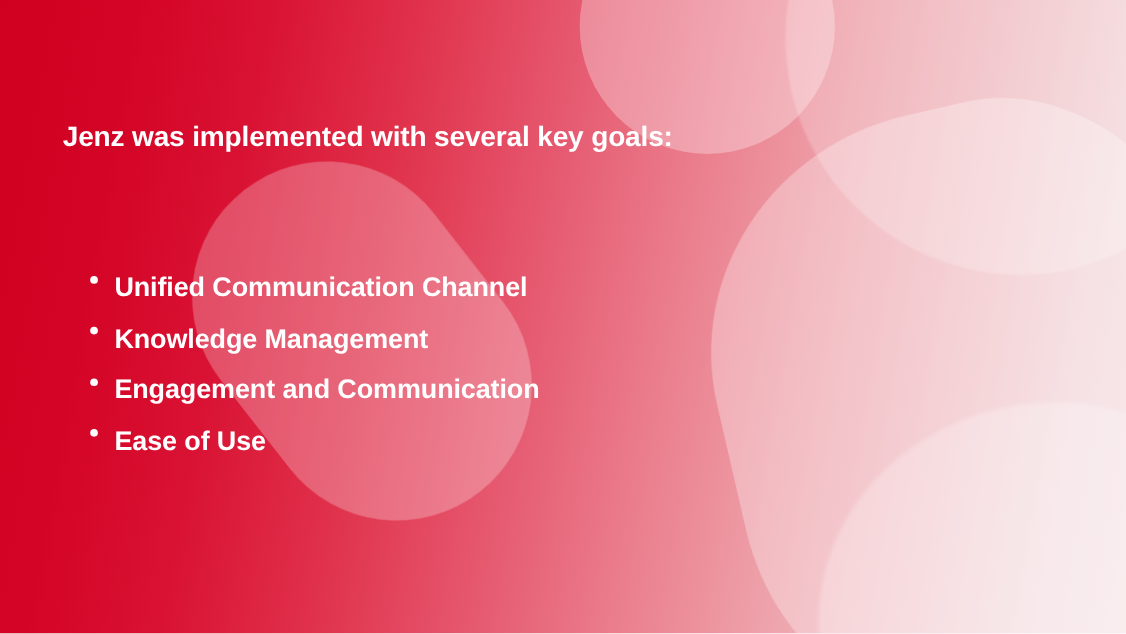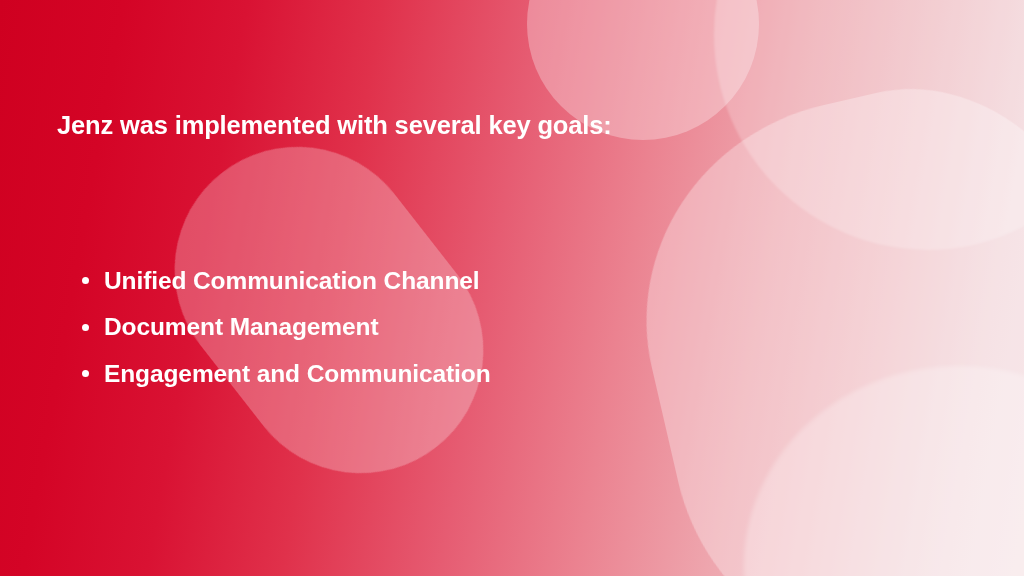--- a/index.html
+++ b/index.html
@@ -120,21 +120,21 @@
     left: 78px;
     top: 248px;
     margin: 0;
     padding: 0;
     list-style: none;
   }
 
   .bullet-item {
     position: relative;
     display: flex;
-    align-items: flex-end;
+    align-items: flex-start;
     height: 46.5px;
     color: #ffffff;
     font-size: 24.5px;
     font-weight: 600;
     letter-spacing: -0.1px;
     white-space: nowrap;
   }
 
   .bullet-marker {
     display: inline-block;
@@ -181,25 +181,29 @@
     <ul class="bullet-list">
 
       <li class="bullet-item">
         <span class="bullet-marker"></span>
         <span class="bullet-text">Unified Communication Channel</span>
       </li>
 
 
       <li class="bullet-item">
         <span class="bullet-marker"></span>
-        <span class="bullet-text">Document Management</span>
+        <span class="bullet-text">Knowledge Management</span>
       </li>
 
       <li class="bullet-item">
         <span class="bullet-marker"></span>
         <span class="bullet-text">Engagement and Communication</span>
       </li>
 
+      <li class="bullet-item">
+        <span class="bullet-marker"></span>
+        <span class="bullet-text">Ease of Use</span>
+      </li>
 
     </ul>
 
   </div>
 </div>
 
 </body></html>

